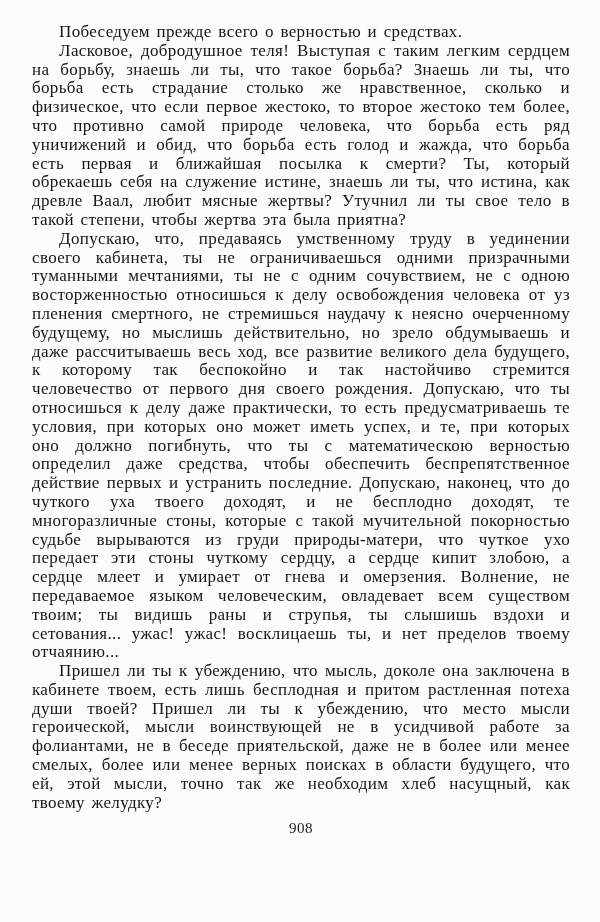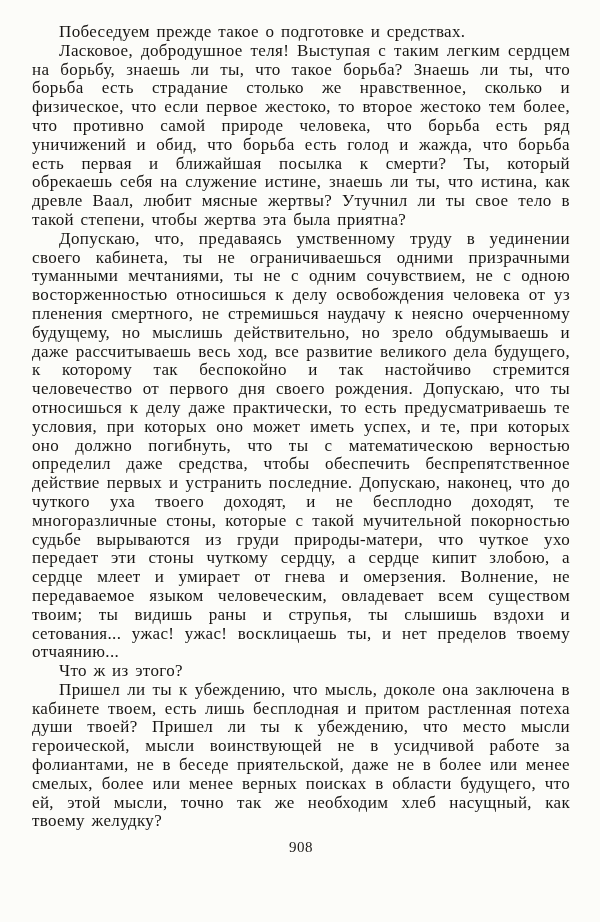--- a/index.html
+++ b/index.html
@@ -39,20 +39,19 @@
       font-size: 15px;
       letter-spacing: 0.5px;
       color: #1b1916;
     }
   </style>
 </head>
 <body>
 
 <div class="page">
   <div class="text-block">
-    <p class="para">Побеседуем прежде такое о подготовке и средствах.</p>
+    <p class="para">Побеседуем прежде всего о верностью и средствах.</p>
     <p class="para">Ласковое, добродушное теля! Выступая с таким легким сердцем на борьбу, знаешь ли ты, что такое борьба? Знаешь ли ты, что борьба есть страдание столько же нравственное, сколько и физическое, что если первое жестоко, то второе жестоко тем более, что противно самой природе человека, что борьба есть ряд уничижений и обид, что борьба есть голод и жажда, что борьба есть первая и ближайшая посылка к смерти? Ты, который обрекаешь себя на служение истине, знаешь ли ты, что истина, как древле Ваал, любит мясные жертвы? Утучнил ли ты свое тело в такой степени, чтобы жертва эта была приятна?</p>
     <p class="para">Допускаю, что, предаваясь умственному труду в уединении своего кабинета, ты не ограничиваешься одними призрачными туманными мечтаниями, ты не с одним сочувствием, не с одною восторженностью относишься к делу освобождения человека от уз пленения смертного, не стремишься наудачу к неясно очерченному будущему, но мыслишь действительно, но зрело обдумываешь и даже рассчитываешь весь ход, все развитие великого дела будущего, к которому так беспокойно и так настойчиво стремится человечество от первого дня своего рождения. Допускаю, что ты относишься к делу даже практически, то есть предусматриваешь те условия, при которых оно может иметь успех, и те, при которых оно должно погибнуть, что ты с математическою верностью определил даже средства, чтобы обеспечить беспрепятственное действие первых и устранить последние. Допускаю, наконец, что до чуткого уха твоего доходят, и не бесплодно доходят, те многоразличные стоны, которые с такой мучительной покорностью судьбе вырываются из груди природы-матери, что чуткое ухо передает эти стоны чуткому сердцу, а сердце кипит злобою, а сердце млеет и умирает от гнева и омерзения. Волнение, не передаваемое языком человеческим, овладевает всем существом твоим; ты видишь раны и струпья, ты слышишь вздохи и сетования... ужас! ужас! восклицаешь ты, и нет пределов твоему отчаянию...</p>
-    <p class="para">Что ж из этого?</p>
     <p class="para">Пришел ли ты к убеждению, что мысль, доколе она заключена в кабинете твоем, есть лишь бесплодная и притом растленная потеха души твоей? Пришел ли ты к убеждению, что место мысли героической, мысли воинствующей не в усидчивой работе за фолиантами, не в беседе приятельской, даже не в более или менее смелых, более или менее верных поисках в области будущего, что ей, этой мысли, точно так же необходим хлеб насущный, как твоему желудку?</p>
   </div>
   <div class="page-number">908</div>
 </div>
 
 </body></html>

